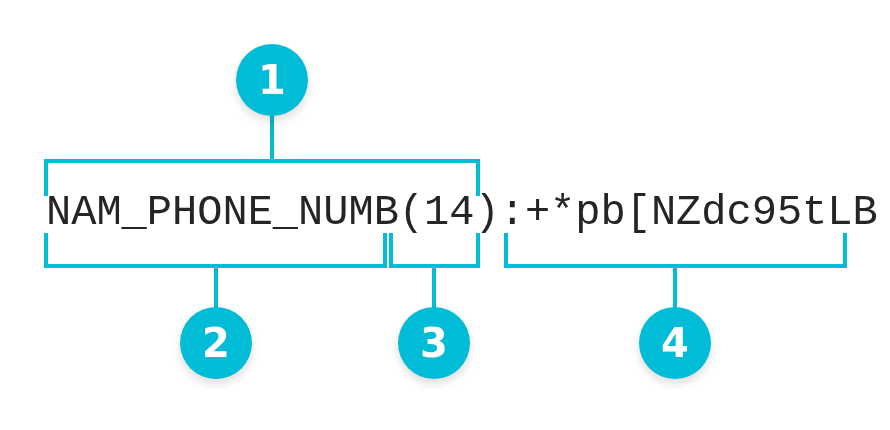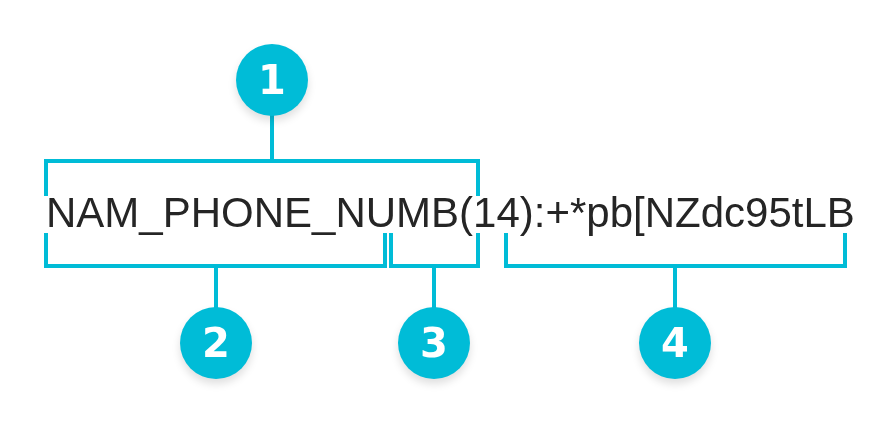--- a/index.html
+++ b/index.html
@@ -16,21 +16,21 @@
     width: 890px;
     height: 430px;
     background: #ffffff;
     overflow: hidden;
   }
   
   .code-string {
     position: absolute;
     left: 46px;
     top: 189px;
-    font-family: Liberation Sans, sans-serif;
+    font-family: Liberation Mono, monospace;
     font-size: 42px;
     line-height: 48px;
     letter-spacing: 0px;
     color: #252525;
     white-space: pre;
     font-weight: 400;
   }
   
   #overlay {
     position: absolute;

